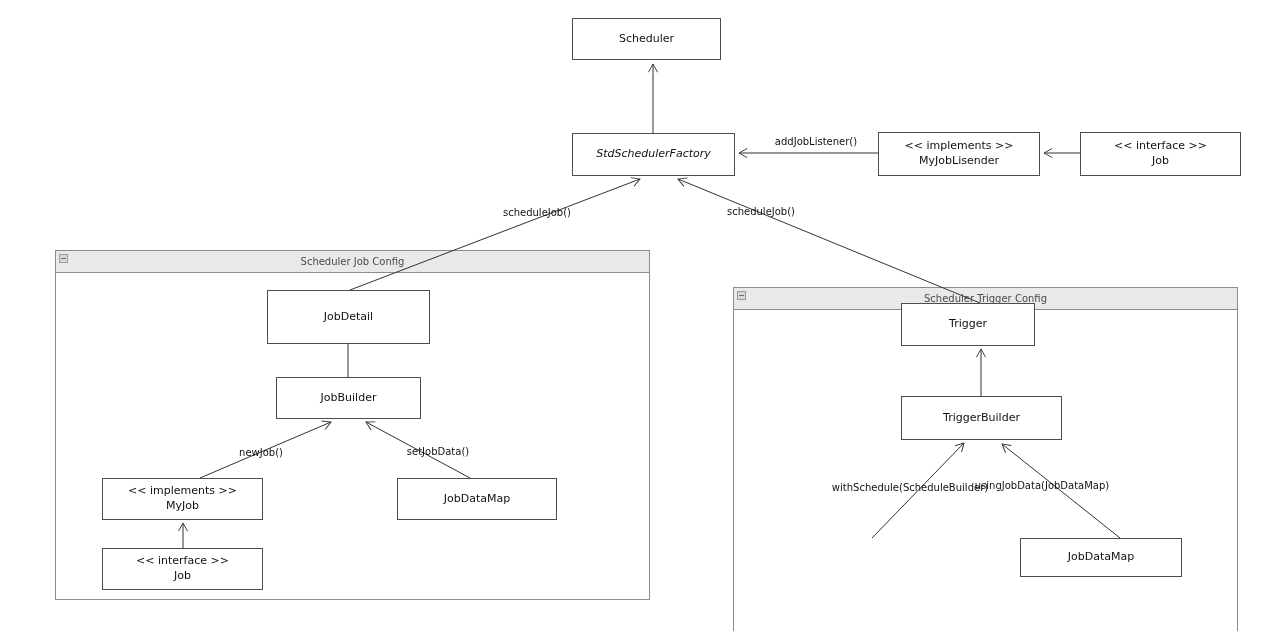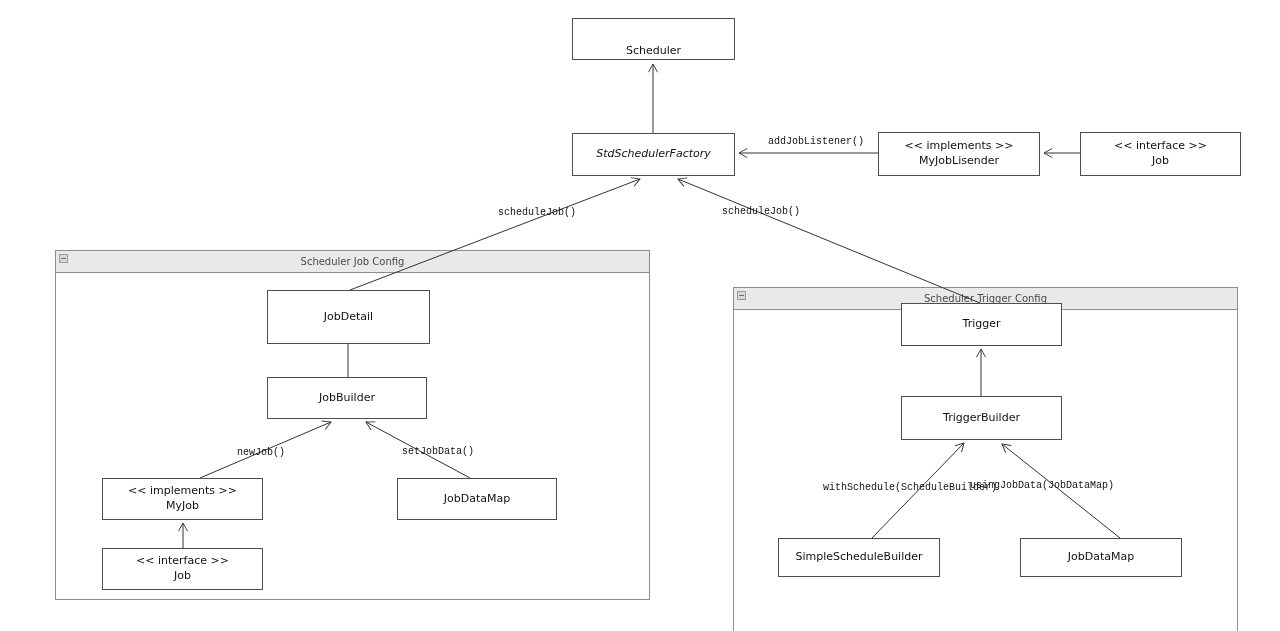--- a/index.html
+++ b/index.html
@@ -30,21 +30,21 @@
     position:absolute; left:3px; top:3px; width:9px; height:9px;
     box-sizing:border-box; border:1px solid #9a9a9a; background:#d8d8d8;
   }
   .collapse-icon::after {
     content:""; position:absolute; left:1px; right:1px; top:3px;
     border-top:1px solid #6f6f6f;
   }
   #edges { position:absolute; left:0; top:0; z-index:2; pointer-events:none; }
   .edge-label {
     position:absolute; transform:translateX(-50%);
-    font-size:10px; color:#111; z-index:4; white-space:nowrap;font-family:Liberation Mono, monospace;
+    font-size:10px; color:#111; z-index:4; white-space:nowrap;
   }
 </style>
 </head>
 <body>
 
 <div id="stage">
 
   <div class="container" style="left:55px; top:250px; width:595px; height:350px;">
     <div class="container-header">
       <span class="collapse-icon"></span>
@@ -74,21 +74,21 @@
       <path d="M348,377 L348,334" marker-end="url(#arrow-open)"></path>
       <path d="M200,478 L331,422" marker-end="url(#arrow-open)"></path>
       <path d="M470,478 L366,422" marker-end="url(#arrow-open)"></path>
       <path d="M183,548 L183,523" marker-end="url(#arrow-open)"></path>
       <path d="M981,396 L981,349" marker-end="url(#arrow-open)"></path>
       <path d="M872,538 L964,443" marker-end="url(#arrow-open)"></path>
       <path d="M1120,538 L1002,444" marker-end="url(#arrow-open)"></path>
     </g>
   </svg>
 
-  <div class="node" style="left:572px; top:18px; width:163px; height:42px;justify-content:flex-end;">
+  <div class="node" style="left:572px; top:18px; width:149px; height:42px;">
     <span>Scheduler</span>
   </div>
 
   <div class="node" style="left:572px; top:133px; width:163px; height:43px;font-style:italic;">
     <span>StdSchedulerFactory</span>
   </div>
 
   <div class="node" style="left:878px; top:132px; width:162px; height:44px;">
     <span>&lt;&lt; implements &gt;&gt;</span>
     <span>MyJobLisender</span>
@@ -96,49 +96,46 @@
 
   <div class="node" style="left:1080px; top:132px; width:161px; height:44px;">
     <span>&lt;&lt; interface &gt;&gt;</span>
     <span>Job</span>
   </div>
 
   <div class="node" style="left:267px; top:290px; width:163px; height:54px;">
     <span>JobDetail</span>
   </div>
 
-  <div class="node" style="left:267px; top:377px; width:160px; height:42px;">
+  <div class="node" style="left:276px; top:377px; width:145px; height:42px;">
     <span>JobBuilder</span>
   </div>
 
   <div class="node" style="left:102px; top:478px; width:161px; height:42px;">
     <span>&lt;&lt; implements &gt;&gt;</span>
     <span>MyJob</span>
   </div>
 
   <div class="node" style="left:102px; top:548px; width:161px; height:42px;">
     <span>&lt;&lt; interface &gt;&gt;</span>
     <span>Job</span>
   </div>
 
   <div class="node" style="left:397px; top:478px; width:160px; height:42px;">
     <span>JobDataMap</span>
   </div>
 
-  <div class="node" style="left:901px; top:303px; width:161px; height:43px;">
+  <div class="node" style="left:901px; top:303px; width:134px; height:43px;">
     <span>Trigger</span>
   </div>
 
   <div class="node" style="left:901px; top:396px; width:161px; height:44px;text-align:center;">
     <span>TriggerBuilder</span>
   </div>
 
-  <div class="node" style="left:778px; top:538px; width:162px; height:39px;">
-    <span>SimpleScheduleBuilder</span>
-  </div>
 
   <div class="node" style="left:1020px; top:538px; width:162px; height:39px;">
     <span>JobDataMap</span>
   </div>
 
   <div class="edge-label" style="left:816px; top:136px;">addJobListener()</div>
   <div class="edge-label" style="left:537px; top:207px;">scheduleJob()</div>
   <div class="edge-label" style="left:761px; top:206px;">scheduleJob()</div>
   <div class="edge-label" style="left:261px; top:447px;">newJob()</div>
   <div class="edge-label" style="left:438px; top:446px;">setJobData()</div>

